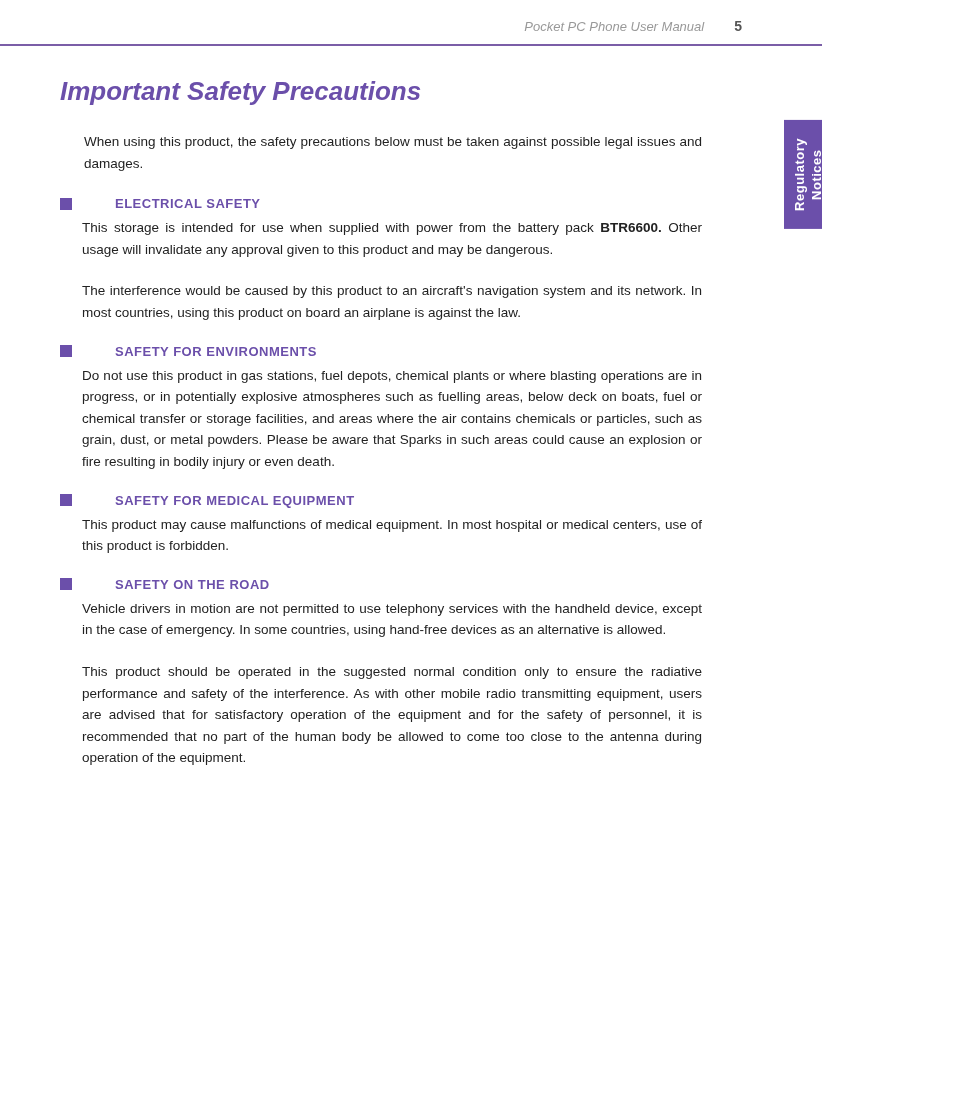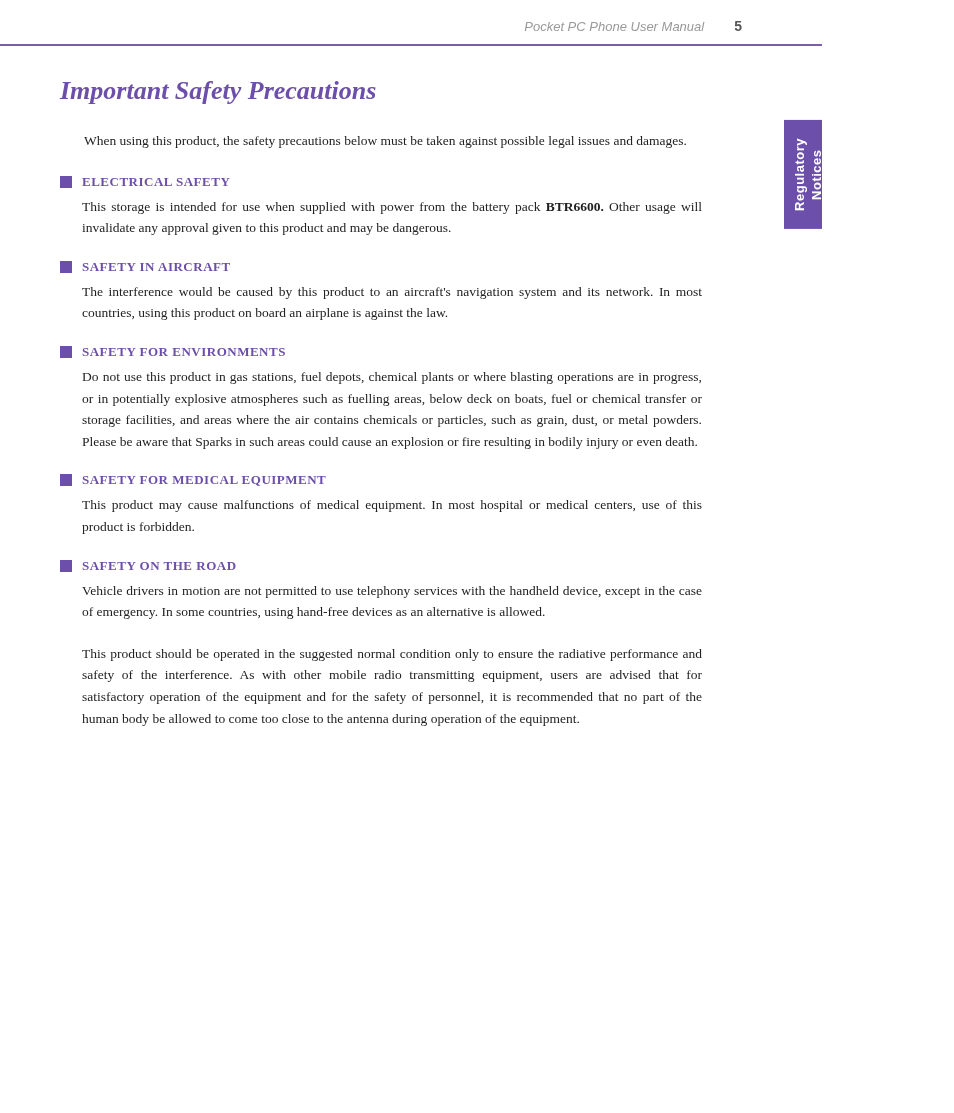--- a/index.html
+++ b/index.html
@@ -61,21 +61,20 @@
       padding: 18px 8px;
       line-height: 1.3;
       letter-spacing: 0.5px;
       z-index: 10;
     }
 
     
     .main-content {
       padding: 30px 80px 40px 60px;
       margin-right: 40px;
-      font-family: Liberation Serif, serif;
     }
 
     
     .page-title {
       color: #6b4faa;
       font-size: 26px;
       font-weight: bold;
       margin-bottom: 24px;
       font-style: italic;
     }
@@ -92,20 +91,21 @@
 
     
     .section {
       margin-bottom: 20px;
     }
 
     .section-header {
       display: flex;
       align-items: center;
       margin-bottom: 6px;
+      gap: 33px;
     }
 
     .section-bullet {
       width: 12px;
       height: 12px;
       background-color: #6b4faa;
       display: inline-block;
       margin-right: 10px;
       flex-shrink: 0;
     }
@@ -154,24 +154,20 @@
       <div class="section-header">
         <span class="section-bullet"></span>
         <span class="section-title">ELECTRICAL SAFETY</span>
       </div>
       <div class="section-body">
         <span>This storage is intended for use when supplied with power from the battery pack </span><span class="bold">BTR6600.</span><span> Other usage will invalidate any approval given to this product and may be dangerous.</span>
       </div>
     </div>
 
     <div class="section">
-      <div class="section-header">
-        <span class="section-bullet"></span>
-        <span class="section-title">SAFETY IN AIRCRAFT</span>
-      </div>
       <div class="section-body">The interference would be caused by this product to an aircraft's navigation system and its network.  In most countries, using this product on board an airplane is against the law.</div>
     </div>
 
     <div class="section">
       <div class="section-header">
         <span class="section-bullet"></span>
         <span class="section-title">SAFETY FOR ENVIRONMENTS</span>
       </div>
       <div class="section-body">Do not use this product in gas stations, fuel depots, chemical plants or where blasting operations are in progress, or in potentially explosive atmospheres such as fuelling areas, below deck on boats, fuel or chemical transfer or storage facilities, and areas where the air contains chemicals or particles, such as grain, dust, or metal powders. Please be aware that Sparks in such areas could cause an explosion or fire resulting in bodily injury or even death.</div>
     </div>

